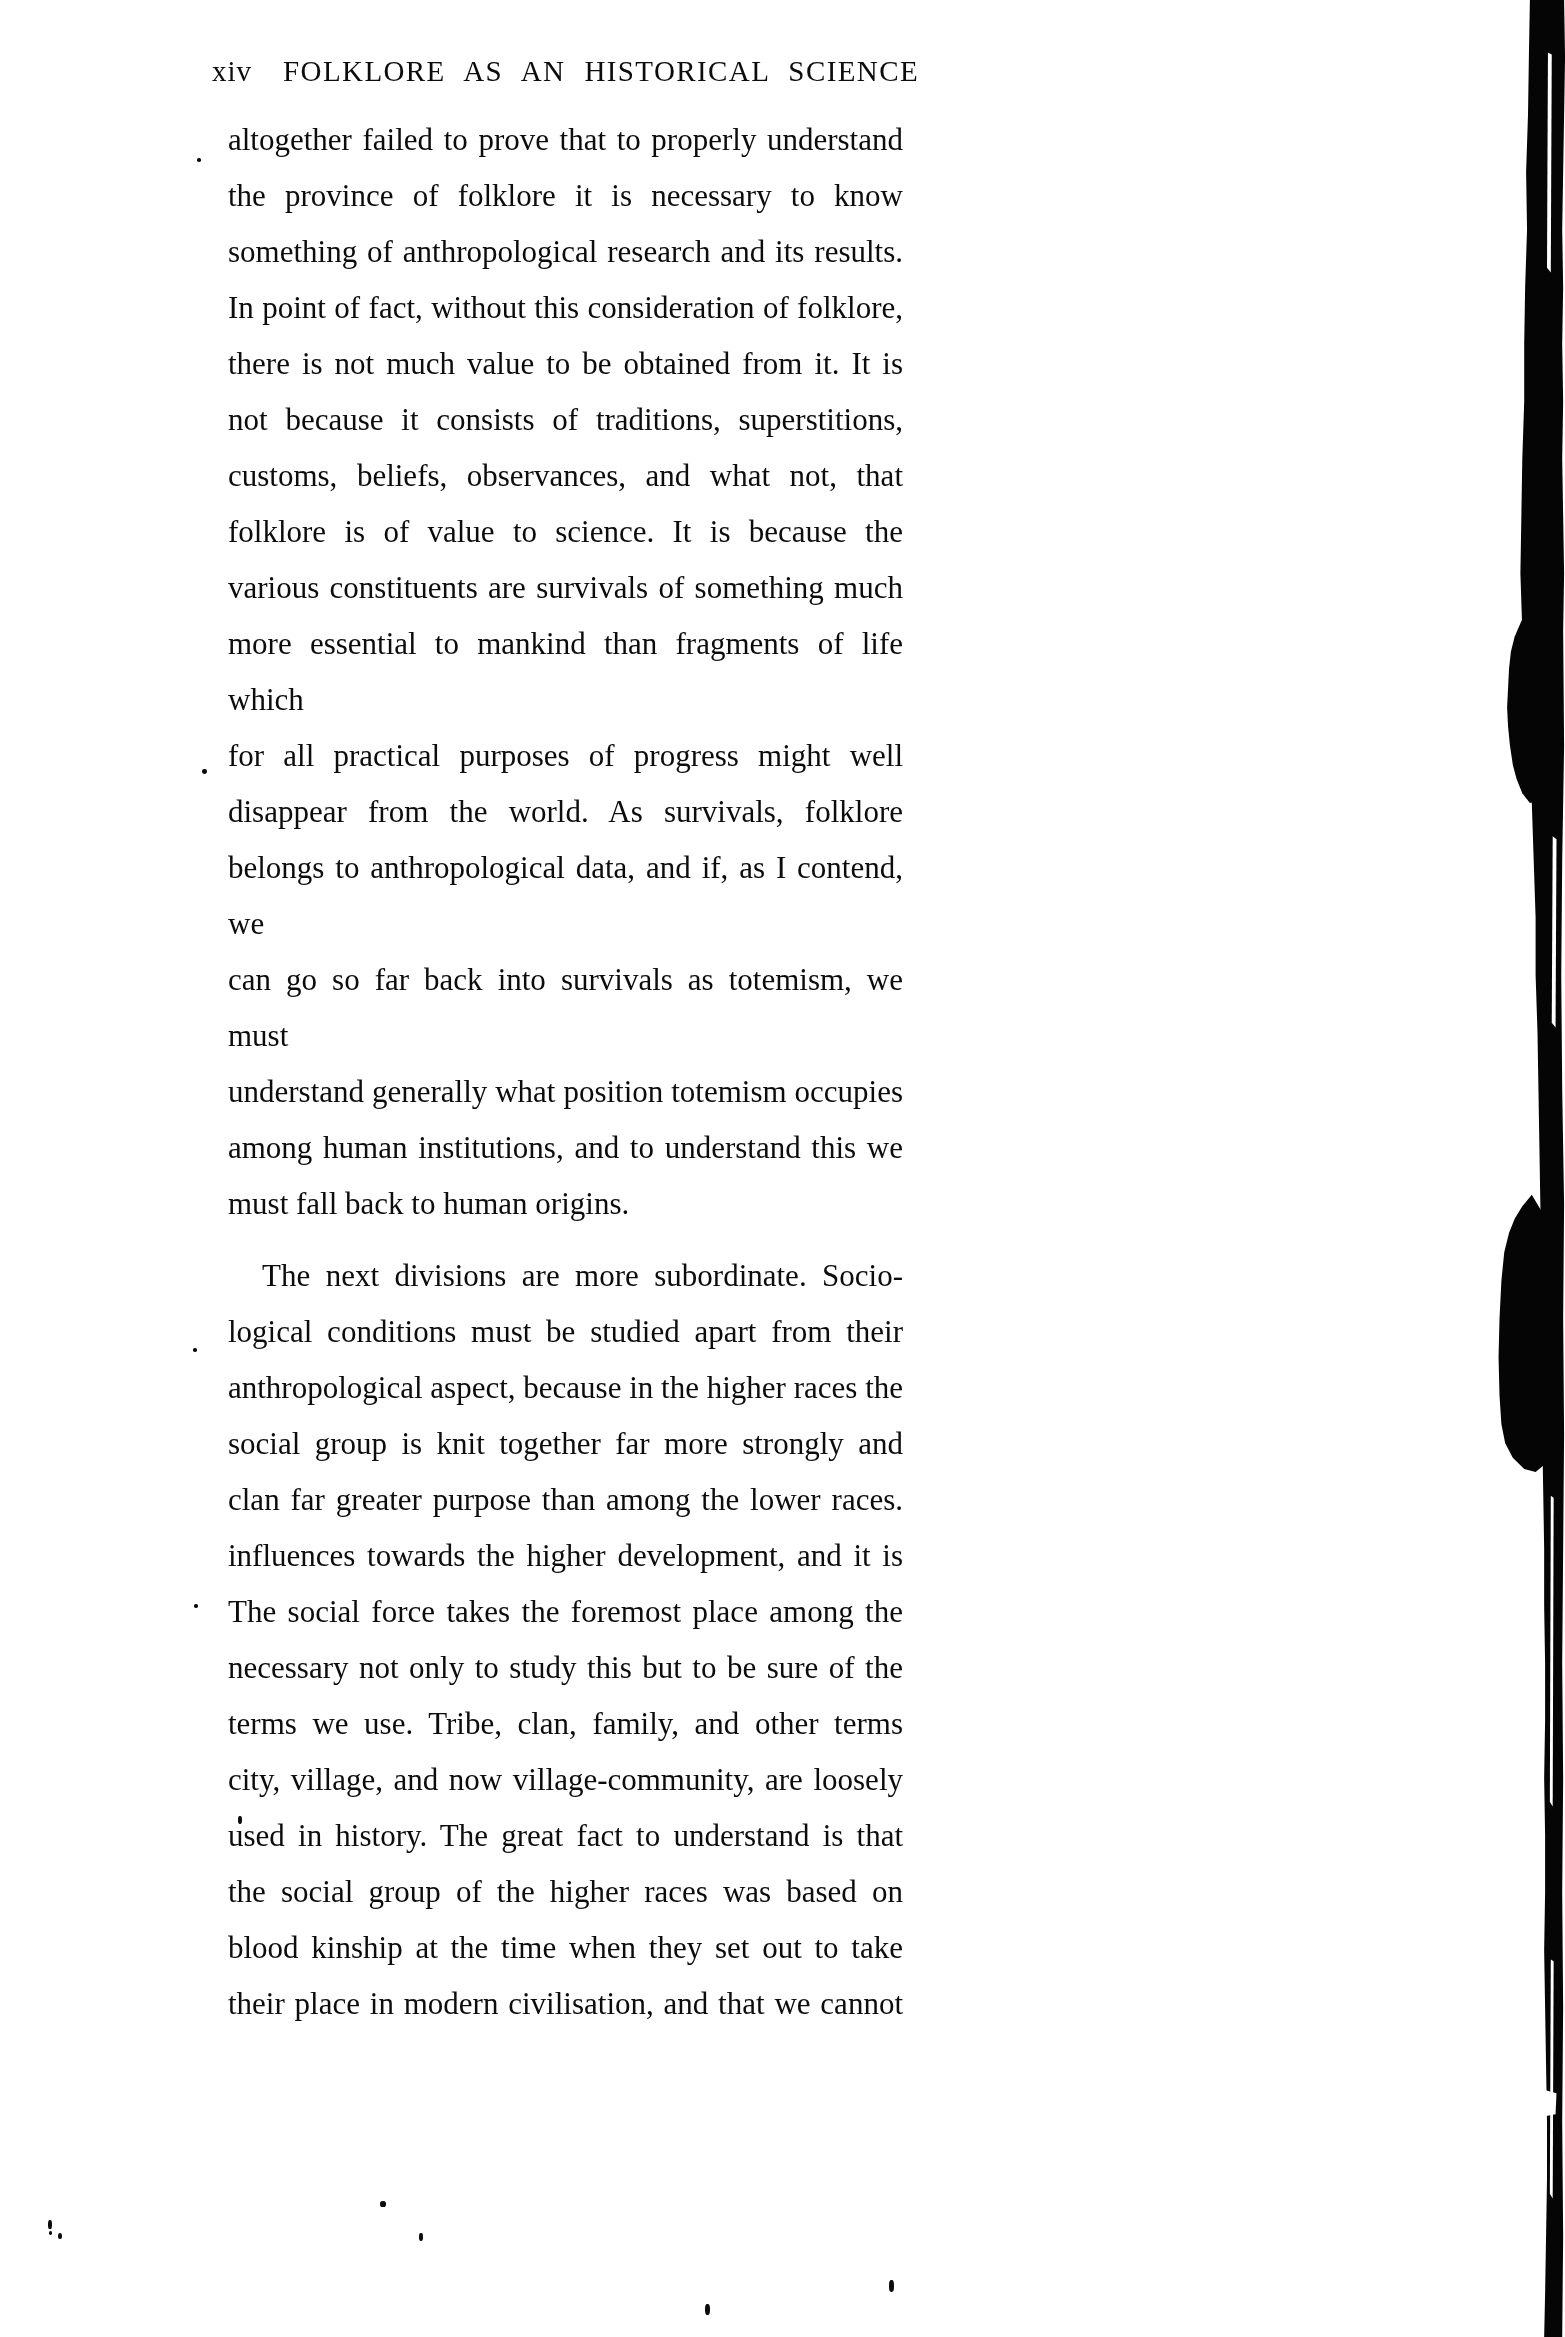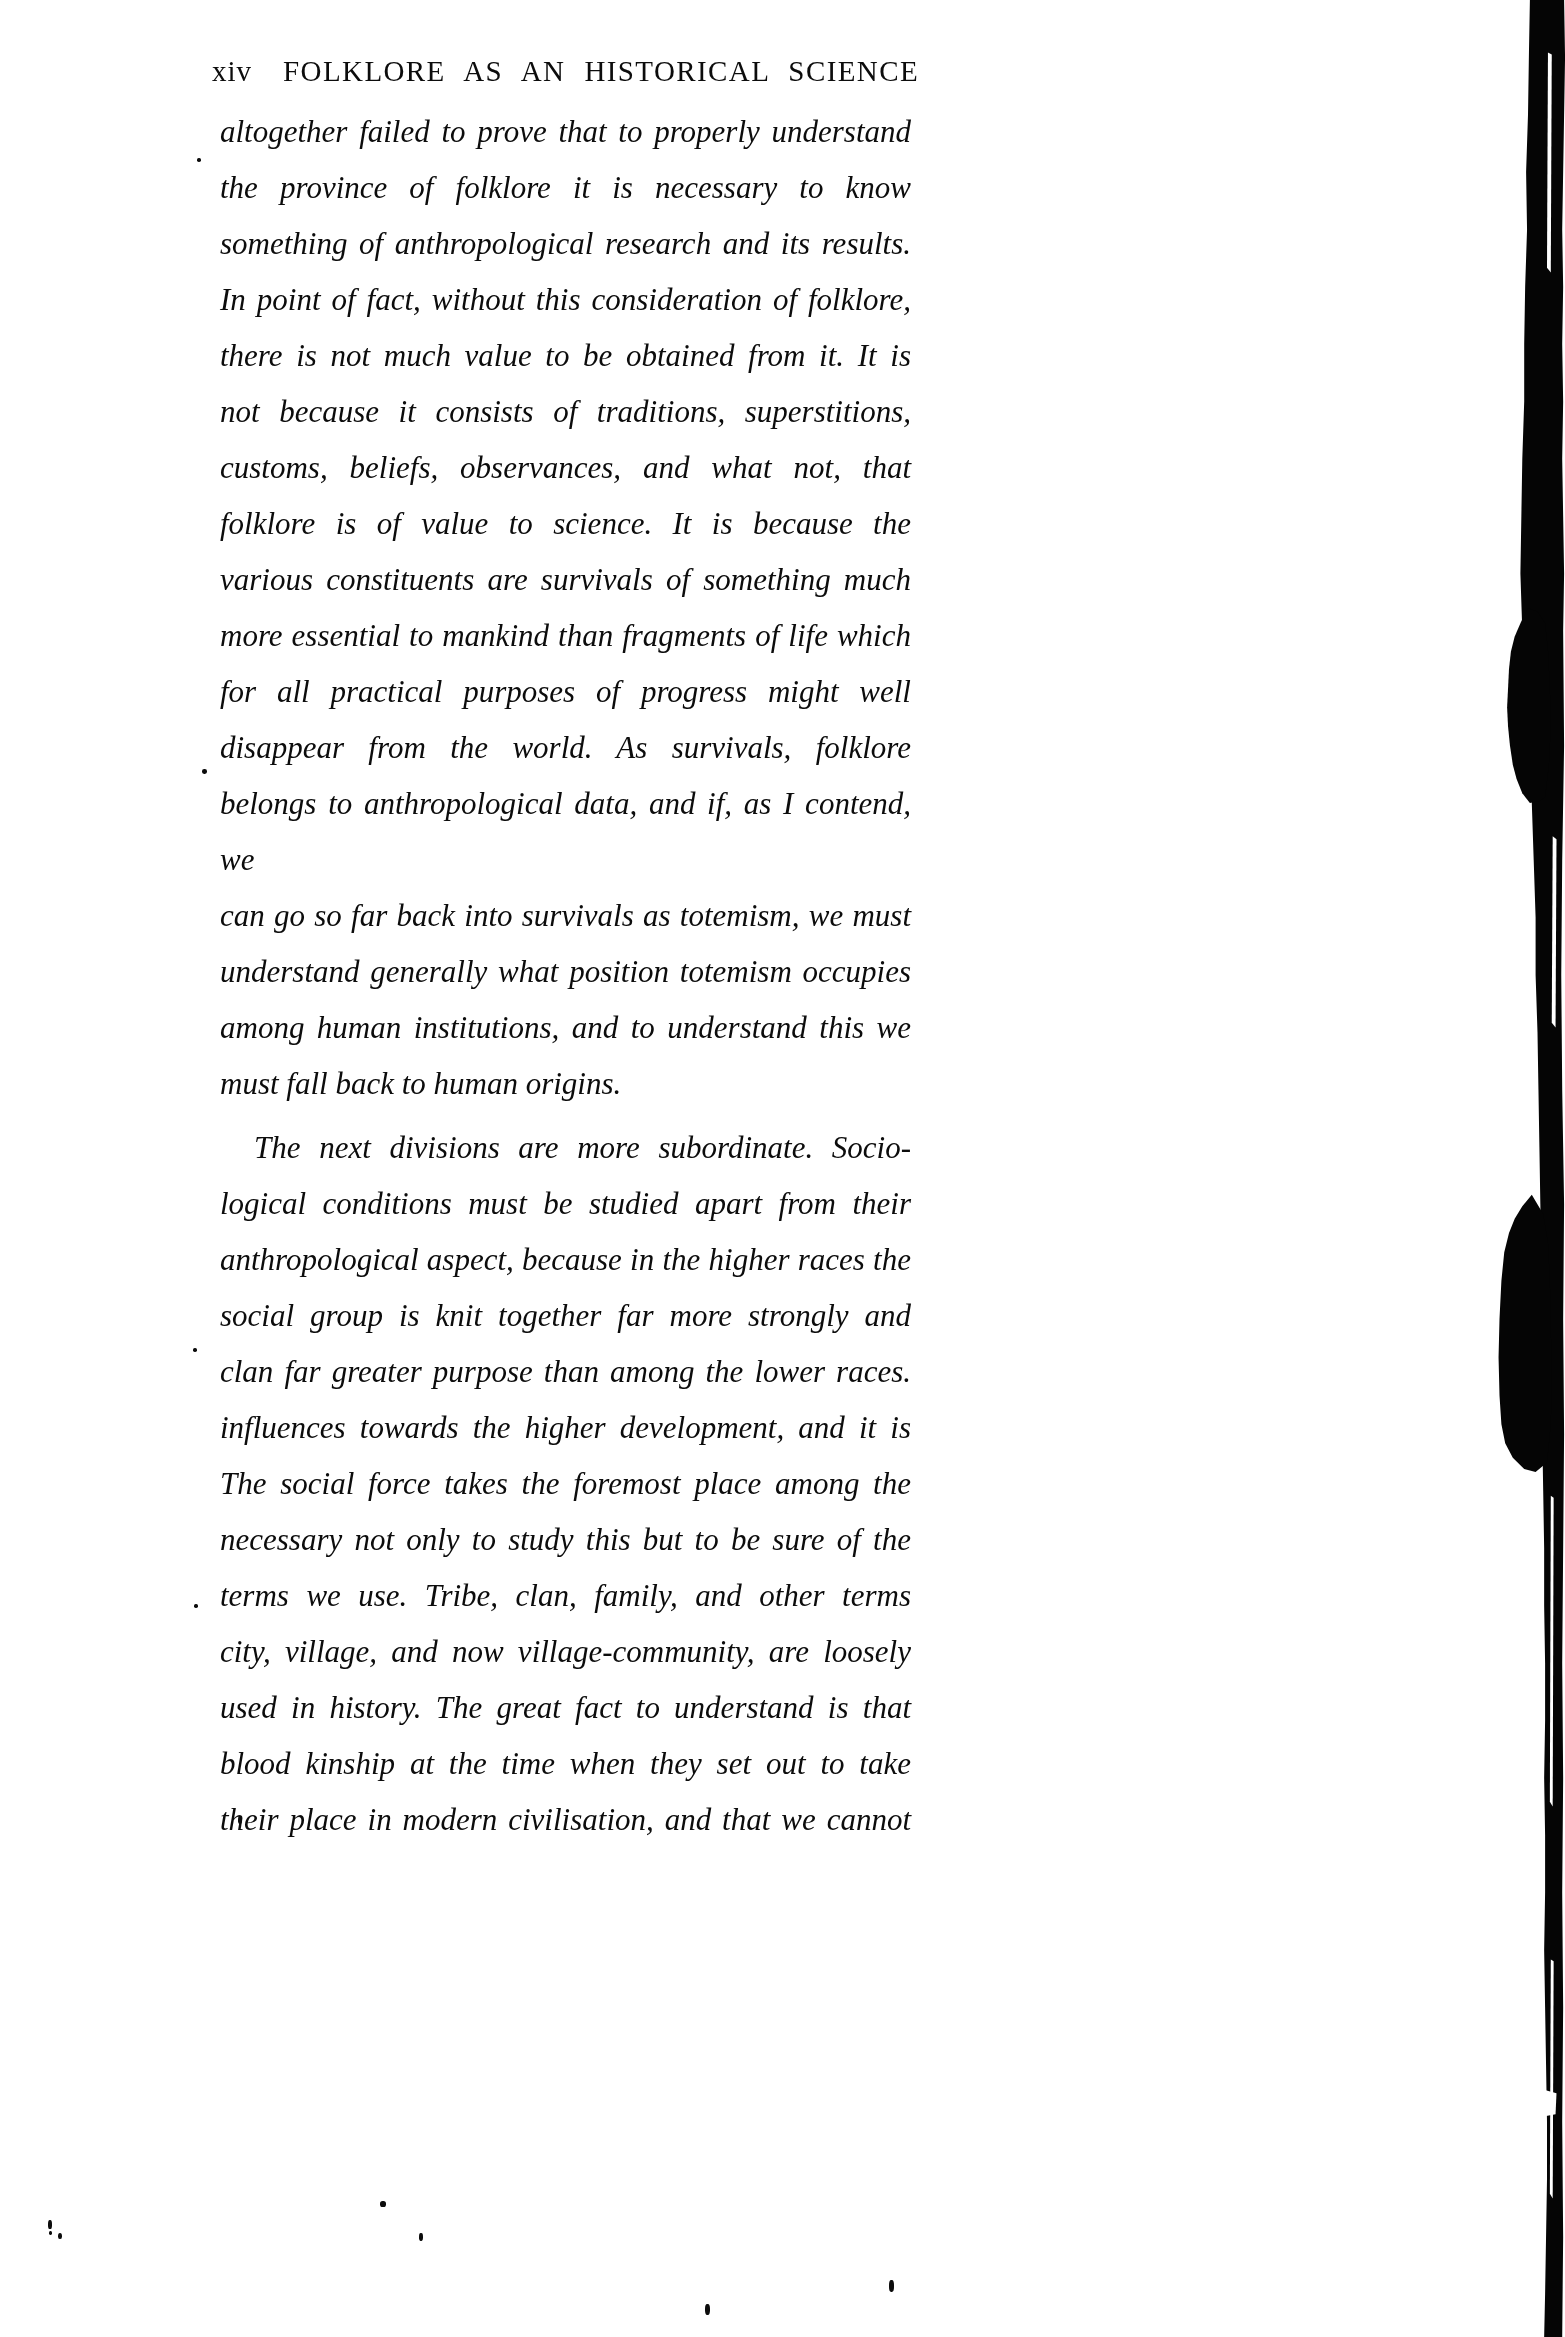--- a/index.html
+++ b/index.html
@@ -30,21 +30,21 @@
     letter-spacing: 1.4px;
   }
 
   
   .text-block {
     position: absolute;
     left: 212px; top: 96px; width: 707px;
     font-size: 31px;
     line-height: 56px;
   }
-  .para { margin: 8px; padding: 0; font-style: italic; }
+  .para { margin: 16px; padding: 0; }
   .line {
     text-align: justify;
     text-align-last: justify;
   }
   .line.no-justify { text-align-last: left; }
   .line.first-indent { text-indent: 34px; }
 
   
   .speck {
     position: absolute;
@@ -94,20 +94,21 @@
         <div class="line">logical conditions must be studied apart from their</div>
         <div class="line">anthropological aspect, because in the higher races the</div>
         <div class="line">social group is knit together far more strongly and</div>
         <div class="line">clan far greater purpose than among the lower races.</div>
         <div class="line">influences towards the higher development, and it is</div>
         <div class="line">The social force takes the foremost place among the</div>
         <div class="line">necessary not only to study this but to be sure of the</div>
         <div class="line">terms we use. Tribe, clan, family, and other terms</div>
         <div class="line">city, village, and now village-community, are loosely</div>
         <div class="line">used in history. The great fact to understand is that</div>
+        <div class="line">the social group of the higher races was based on</div>
         <div class="line">blood kinship at the time when they set out to take</div>
         <div class="line">their place in modern civilisation, and that we cannot</div>
       </div>
     </div>
 
   <div class="speck" style="left:197px; top:158px; width:3.8px; height:3.8px;"></div>
   <div class="speck" style="left:202px; top:769px; width:4.8px; height:4.8px;"></div>
   <div class="speck" style="left:193px; top:1348px; width:3.8px; height:3.8px;"></div>
   <div class="speck" style="left:194px; top:1604px; width:3.8px; height:3.8px;"></div>
   <div class="speck" style="left:238px; top:1816px; width:3.8px; height:7.6px;"></div>

